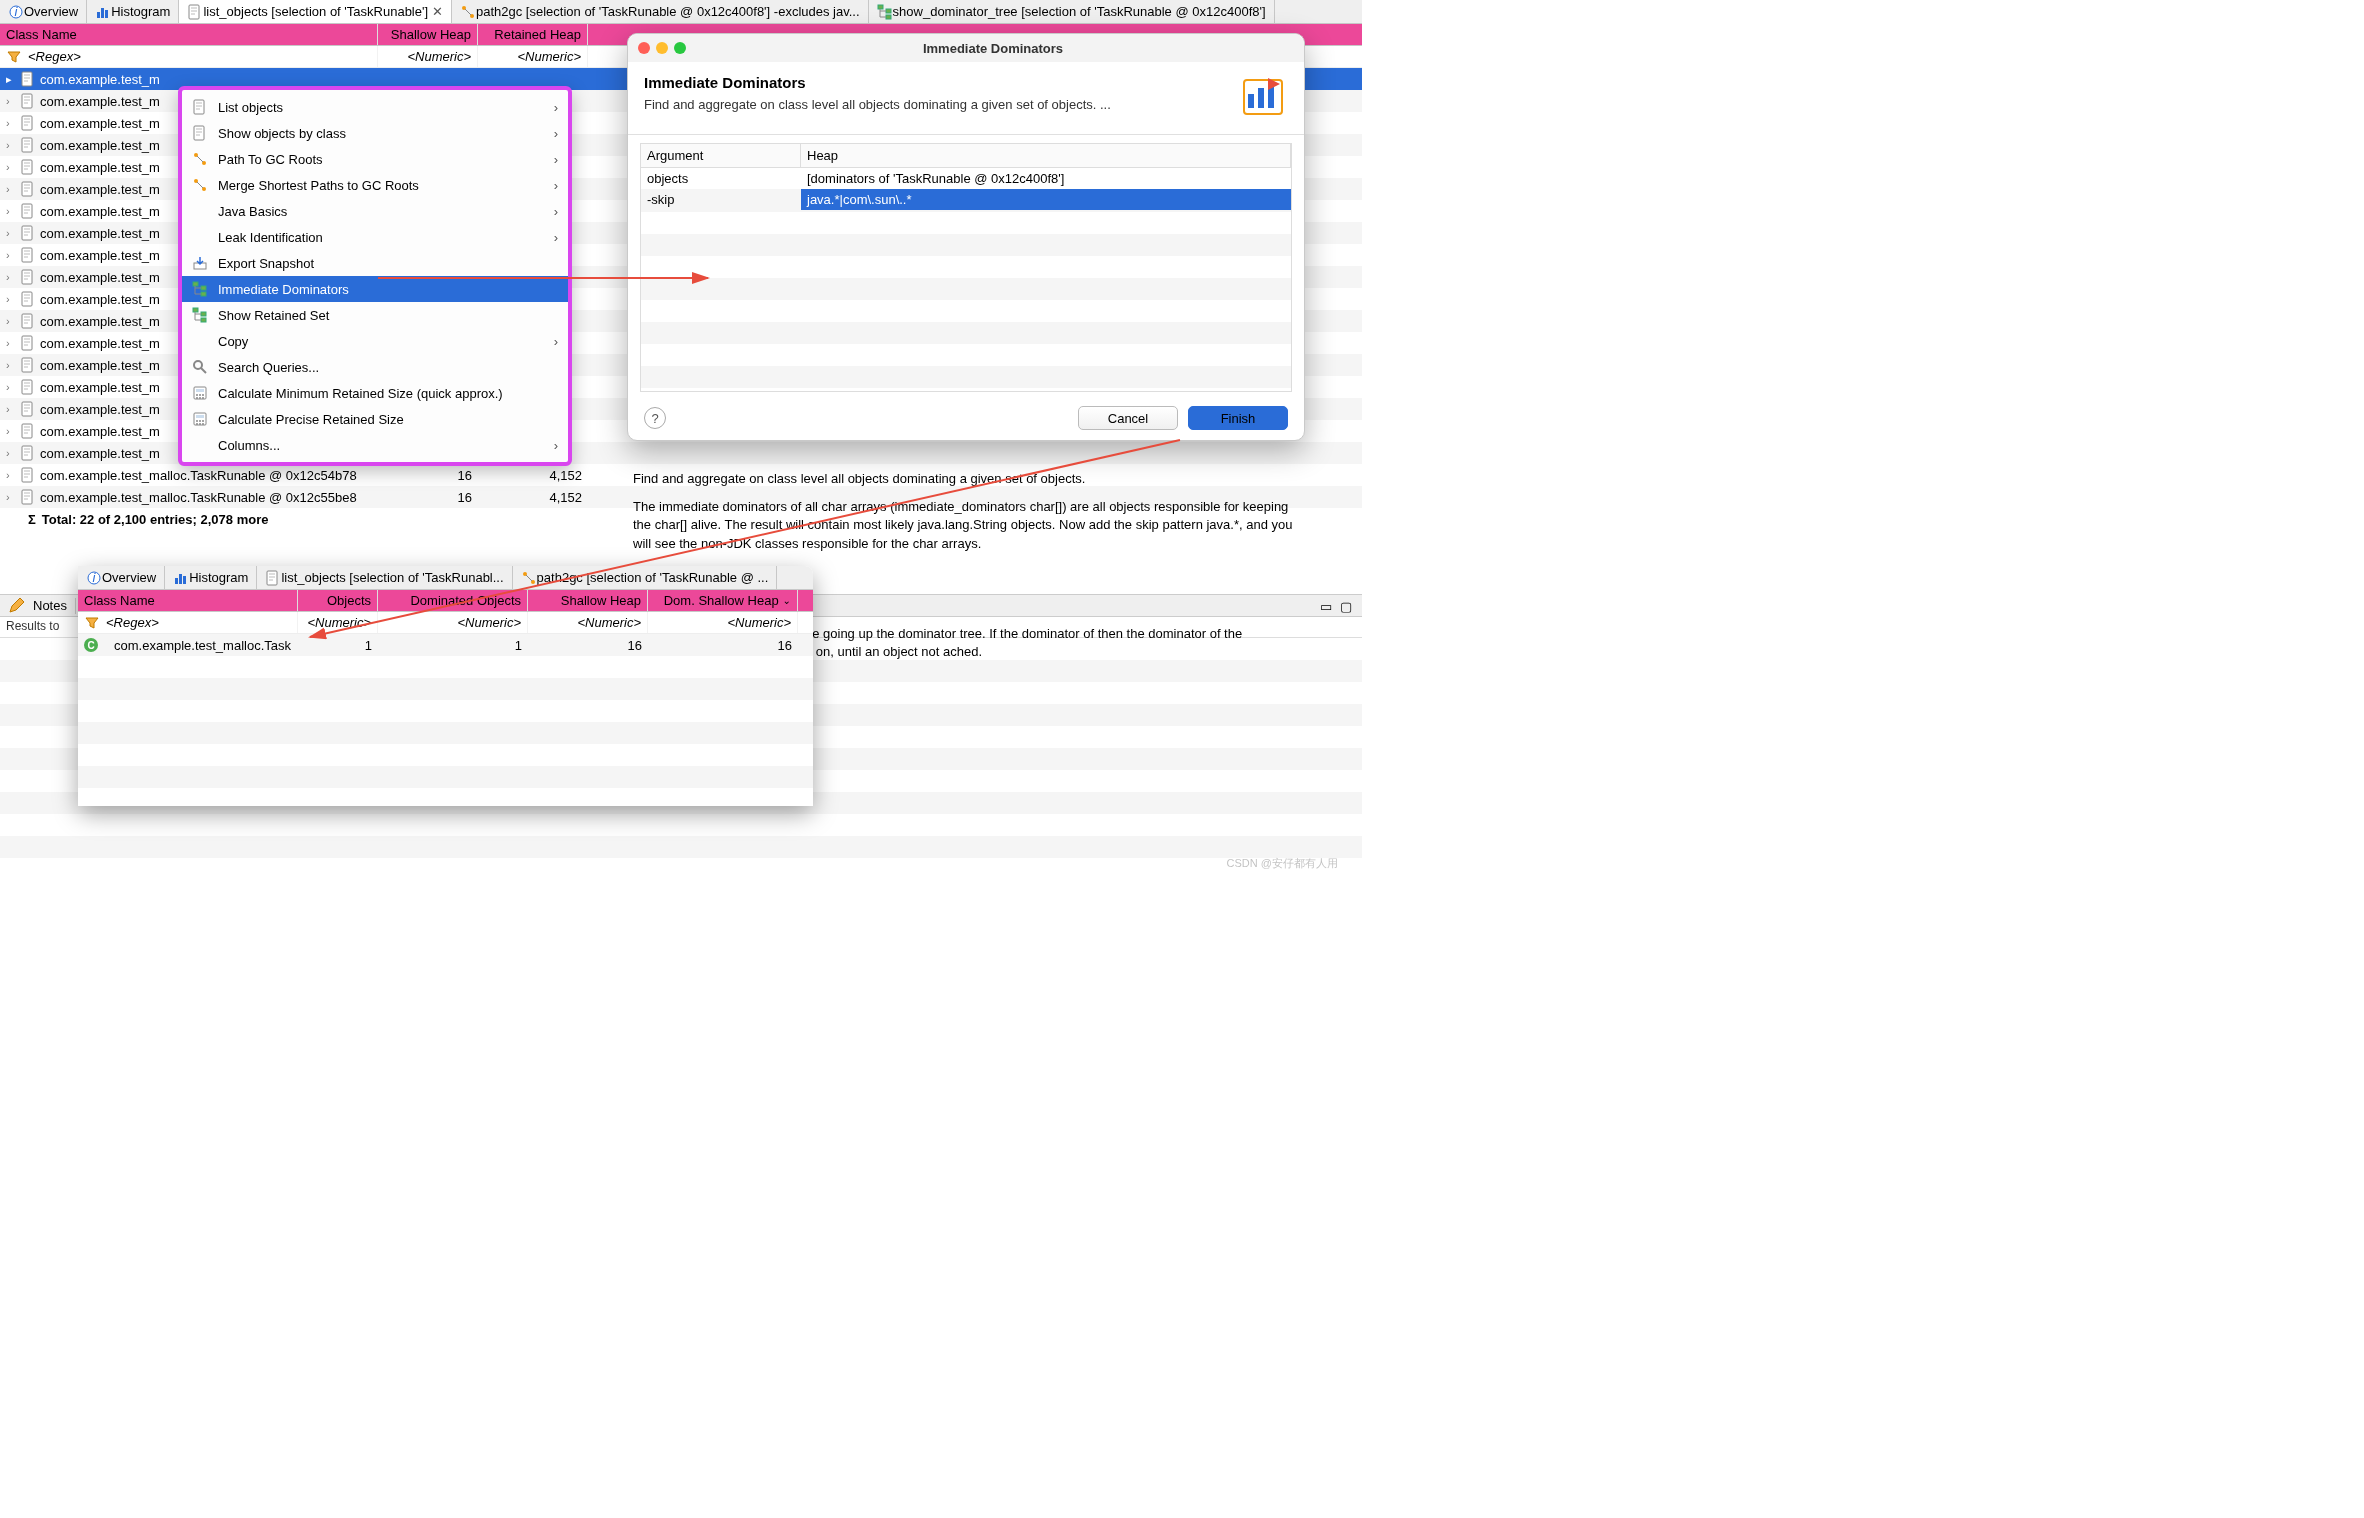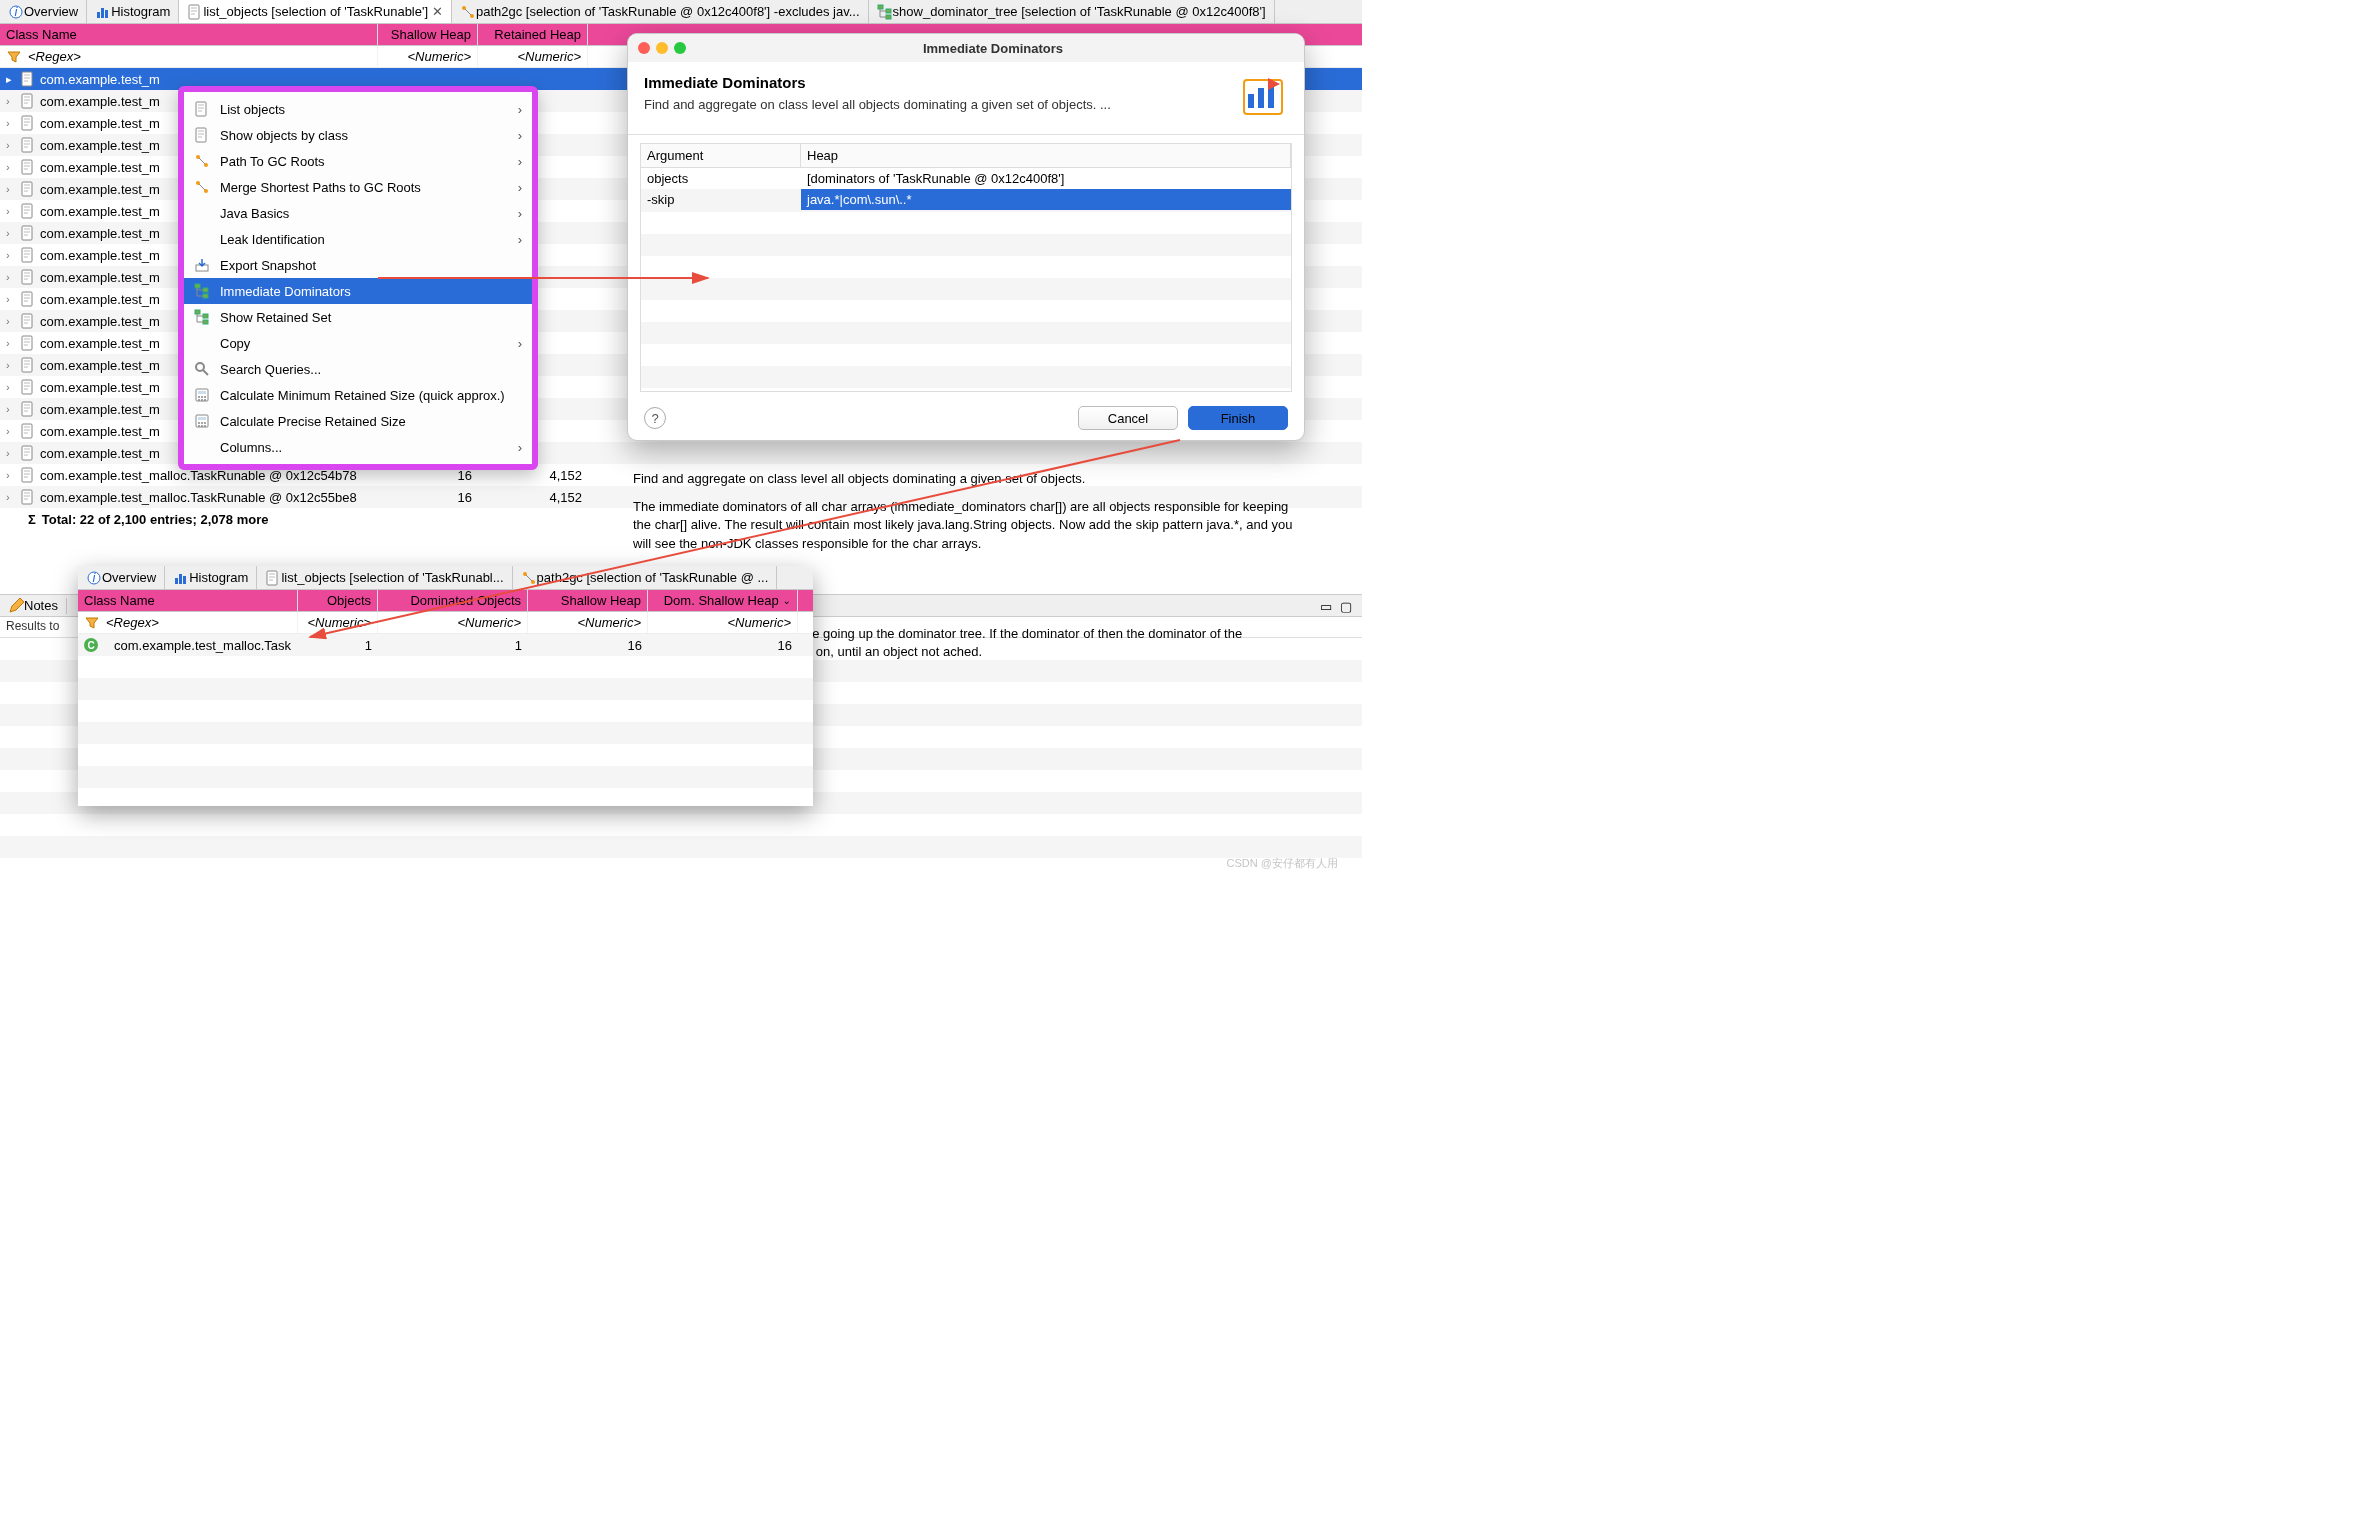--- a/index.html
+++ b/index.html
@@ -26,21 +26,21 @@
   .row.selected * { color:#fff; }
   .cell.class { flex:0 0 378px; display:flex; align-items:center; gap:4px; padding-left:6px; overflow:hidden; white-space:nowrap; }
   .cell.sh { flex:0 0 100px; text-align:right; padding-right:6px; }
   .cell.rh { flex:0 0 110px; text-align:right; padding-right:6px; }
   .chev { color:#777; font-size:11px; width:10px; display:inline-block;}
   .row.selected .chev{color:#fff;}
   .page-icon svg { display:block; }
   .total { display:flex; align-items:center; height:22px; padding-left:28px; gap:6px; }
   .sigma { font-weight:bold; font-size:13px; }
   
-  .ctxmenu { position:absolute; left:178px; top:86px; width:360px; background:#fdfdfd; border:6px solid #d946ef; border-radius:6px; box-shadow:0 6px 18px rgba(0,0,0,.25); padding:4px 0; z-index:50; }
+  .ctxmenu { position:absolute; left:178px; top:86px; width:394px; background:#fdfdfd; border:4px solid #d946ef; border-radius:6px; box-shadow:0 6px 18px rgba(0,0,0,.25); padding:4px 0; z-index:50; }
   .ctxitem { display:flex; align-items:center; height:26px; padding:0 10px; gap:10px; cursor:pointer; position:relative;}
   .ctxitem .sub { margin-left:auto; color:#555; }
   .ctxitem.hl { background:#2a6cd7; color:#fff; }
   .ctxitem.hl * { color:#fff; }
   .ctxspacer{ width:16px; }
   
   .dialog { position:absolute; left:627px; top:33px; width:678px; background:#fff; border:1px solid #c9c9c9; border-radius:10px; box-shadow:0 10px 30px rgba(0,0,0,.3); z-index:60; }
   .titlebar { display:flex; align-items:center; height:28px; padding:0 10px; gap:6px; background:#f3f3f3; border-top-left-radius:10px; border-top-right-radius:10px; }
   .tl { width:12px; height:12px; border-radius:50%; }
   .tl.red{background:#ff5f57;} .tl.yellow{background:#ffbd2e;} .tl.green{background:#28c840;}
@@ -64,21 +64,21 @@
   .btnbar .help{width:22px;height:22px;border:1px solid #aaa;border-radius:50%;display:flex;align-items:center;justify-content:center;color:#555;}
   .btnbar .spacer{flex:1;}
   .btn{min-width:100px;height:24px;border:1px solid #bbb;border-radius:5px;background:linear-gradient(#fff,#f0f0f0);display:flex;align-items:center;justify-content:center;cursor:pointer;}
   .btn.primary{background:#2a6cd7;border-color:#2a6cd7;color:#fff;}
   
   .desctext{position:absolute; left:627px; top:470px; width:678px; padding:0 6px; font-size:13px; color:#222; line-height:1.4; z-index:30;}
   .desctext p{margin-bottom:10px;}
   
   .notesbar{position:absolute; left:0; top:594px; width:100%; border-top:1px solid #ccc;}
   .notesbar .nbrow{display:flex; align-items:center; height:22px; background:#efefef; border-bottom:1px solid #ccc;}
-  .nbrow .nbtab{display:flex;align-items:center;gap:0;padding:0 8px;border-right:1px solid #c7c7c7;}
+  .nbrow .nbtab{display:flex;align-items:center;gap:9px;padding:0 8px;border-right:1px solid #c7c7c7;}
   .notesbar .line2{padding:2px 6px; font-size:12px; color:#333;}
   .window-buttons{margin-left:auto; display:flex; gap:6px; padding-right:8px;}
   .window-buttons span{width:14px;height:14px;border:1px solid #888;display:inline-block;}
   
   .panel2{position:absolute; left:78px; top:566px; width:735px; background:#fff; border-radius:8px; box-shadow:0 8px 24px rgba(0,0,0,.35); z-index:70;}
   .panel2 .tabbar{border-top-left-radius:8px;border-top-right-radius:8px;}
   .panel2 .headrow .h.class{flex:0 0 220px;}
   .panel2 .h.obj{flex:0 0 80px;justify-content:flex-end;}
   .panel2 .h.dom{flex:0 0 150px;justify-content:flex-end;}
   .panel2 .h.sh2{flex:0 0 120px;justify-content:flex-end;}

